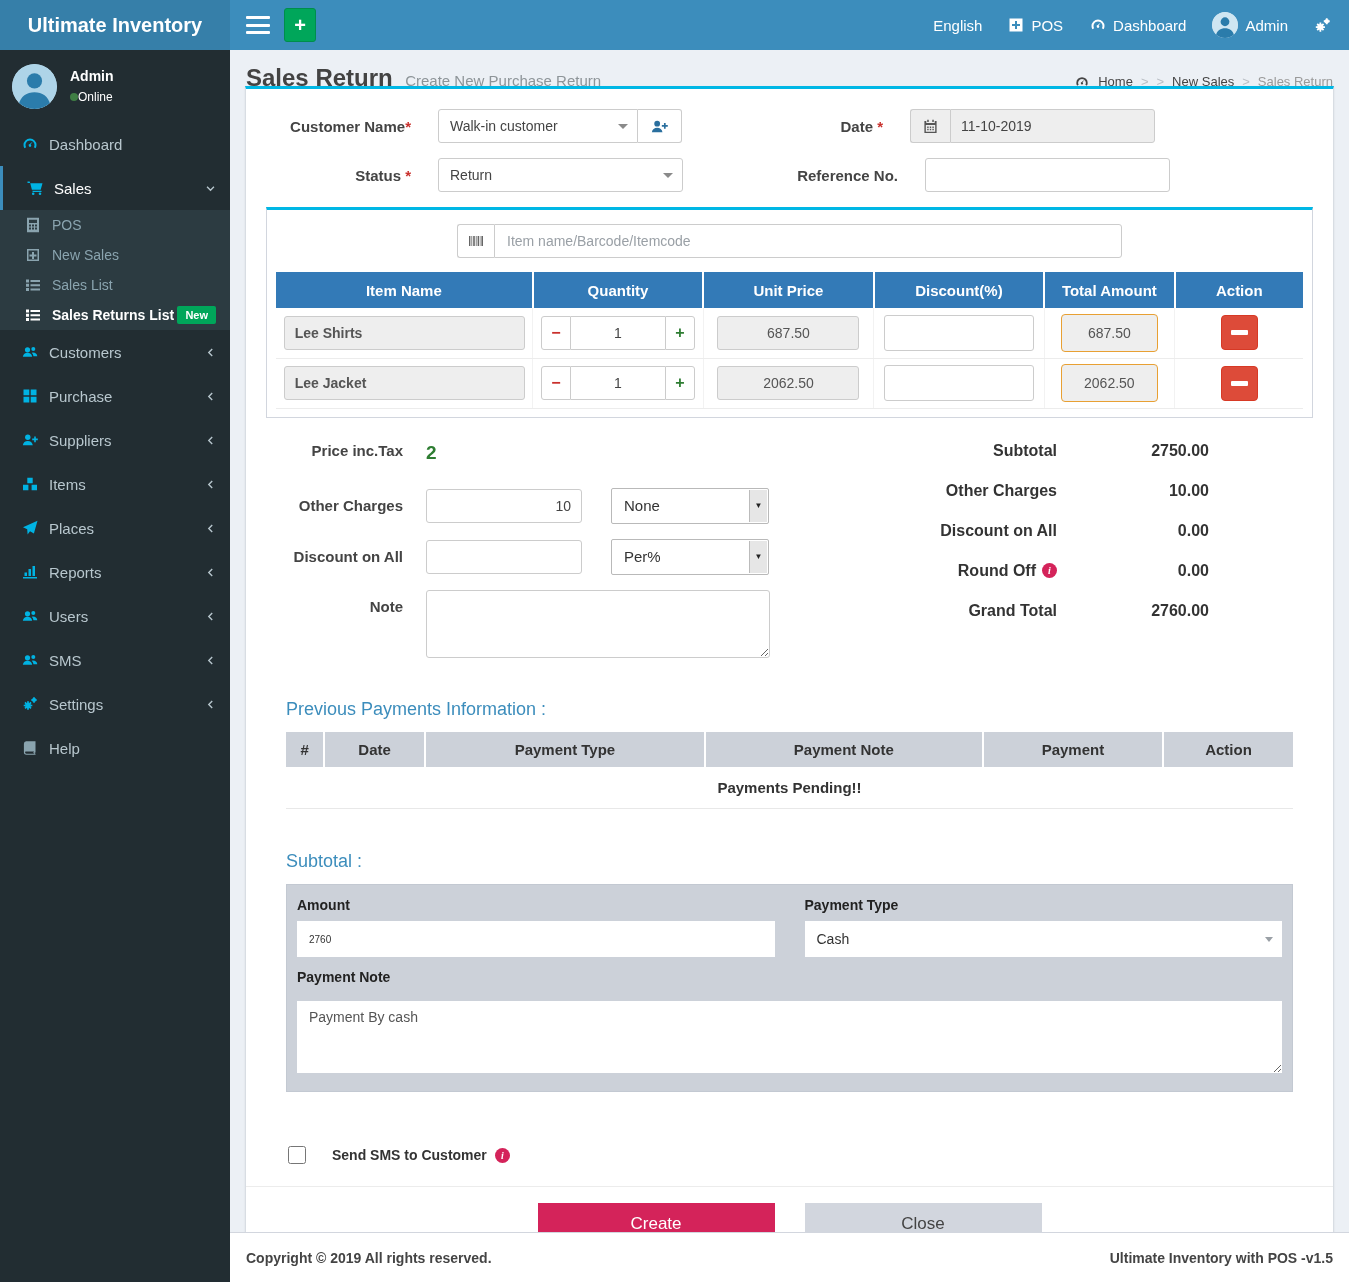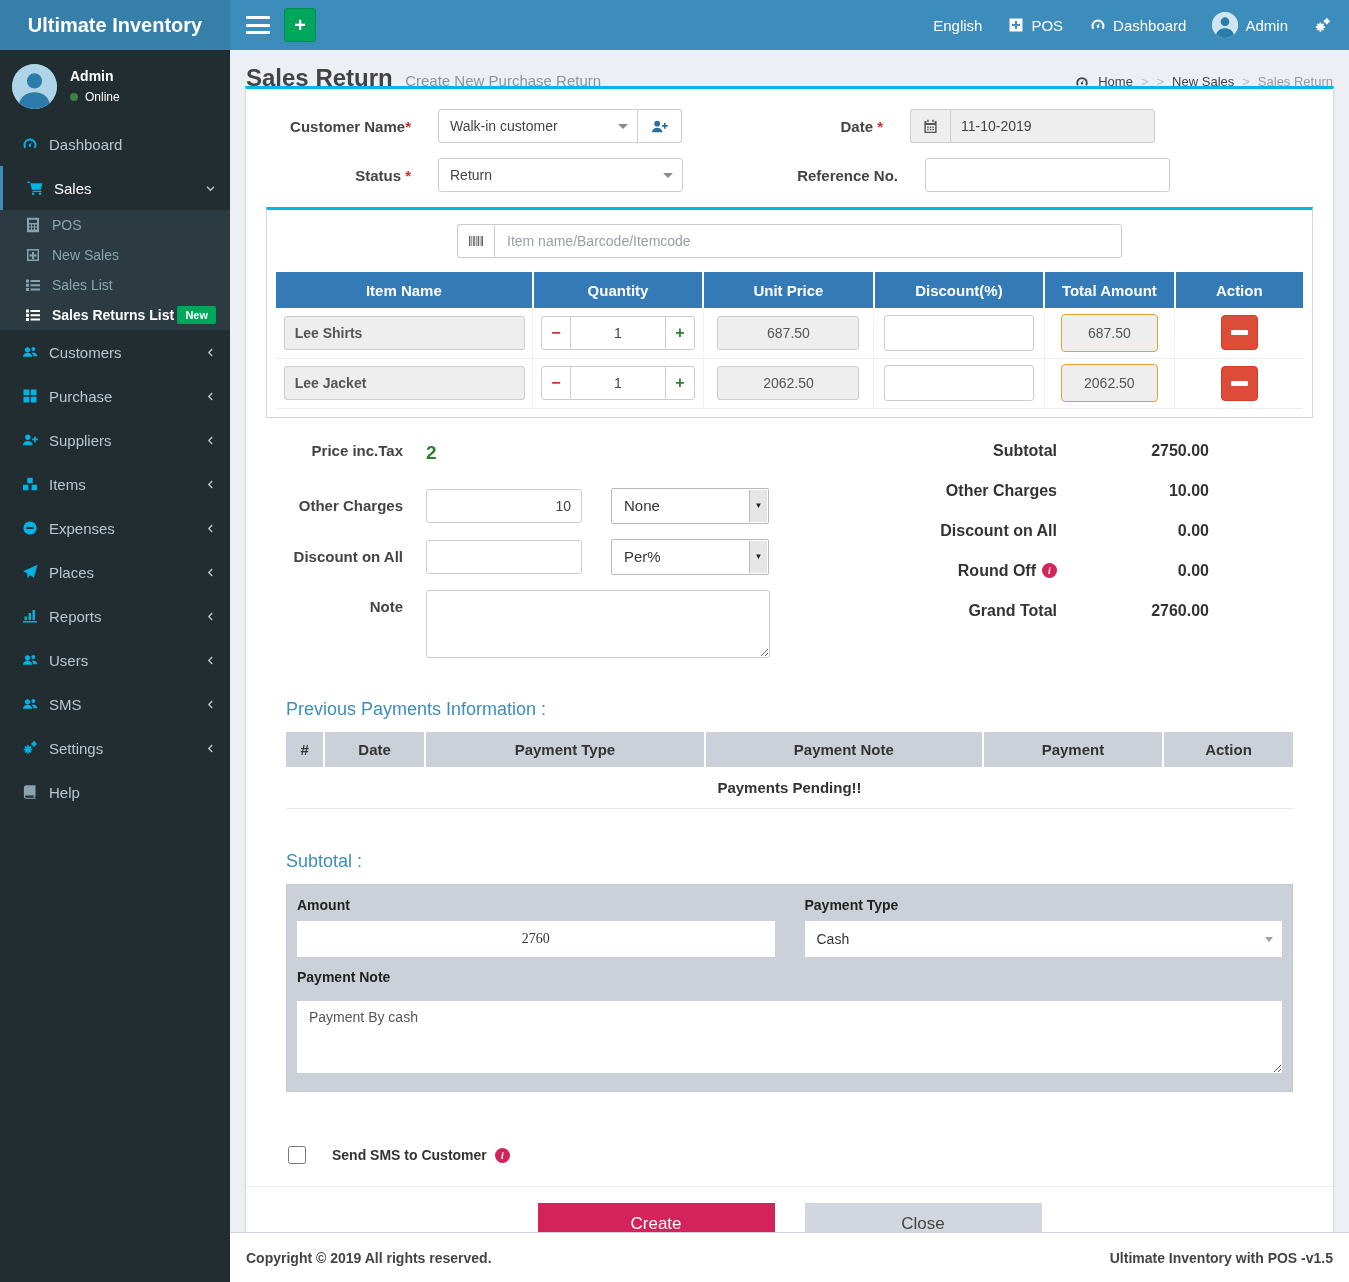--- a/index.html
+++ b/index.html
@@ -15,21 +15,21 @@
   .nav-right { margin-left:auto; display:flex; align-items:center; gap:26px; padding-right:18px; color:#fff; font-size:15px; }
   .nav-item { display:flex; align-items:center; gap:7px; cursor:pointer; }
   .nav-avatar { width:26px; height:26px; border-radius:50%; overflow:hidden; background:#cfe6f2; }
   .topbar svg { fill:#fff; }
 
   
   .sidebar { position:absolute; top:50px; left:0; width:230px; height:1232px; background:#222d32; z-index:20; }
   .user-panel { display:flex; align-items:center; gap:13px; padding:12px 10px 12px 12px; height:72px; }
   .user-avatar { width:45px; height:45px; border-radius:50%; overflow:hidden; background:#aed4e8; flex:0 0 45px; }
   .user-name { color:#fff; font-size:14px; font-weight:bold; margin-bottom:6px; }
-  .user-status { color:#fff; font-size:12px; display:flex; align-items:center; gap:7px; }
+  .user-status { color:#fff; font-size:12px; display:flex; align-items:center; }
   .dot { width:8px; height:8px; border-radius:50%; background:#3f7e44; display:inline-block; }
   ul.menu { list-style:none; }
   .menu > li { height:44px; display:flex; align-items:center; padding:0 14px 0 16px; color:#b8c7ce; font-size:15px; cursor:pointer; border-left:3px solid transparent; }
   .menu > li.active-parent { border-left:3px solid #3c8dbc; color:#fff;padding-left:21px; }
   .icon { display:inline-flex; width:22px; justify-content:center; margin-right:8px; flex:0 0 22px; }
   .icon svg { width:16px; height:16px; fill:#00b3e3; }
   .icon.gray svg { fill:#8aa4af; }
   .chev { margin-left:auto; display:inline-flex; }
   .chev svg { width:11px; height:11px; fill:none; stroke:#b8c7ce; stroke-width:2; }
   .submenu { list-style:none; background:#2c3b41; }
@@ -122,21 +122,21 @@
   table.payments th:last-child { border-right:none; }
   .p-c1{width:3.8%;} .p-c2{width:10%;} .p-c3{width:27.8%;} .p-c4{width:27.6%;} .p-c5{width:17.9%;} .p-c6{width:12.9%;}
   table.payments td { height:42px; text-align:center; font-size:15px; font-weight:bold; color:#333; border-bottom:1px solid #e8e8e8; }
 
   
   .paymentform-section { margin:42px 20px 0 20px; }
   .pay-panel { background:#ccd1d9; border:1px solid #c3c9d2; padding:12px 10px 14px 10px; }
   .pay-grid { display:flex; gap:30px; }
   .pay-col { flex:1; }
   .pay-label { font-size:14px; font-weight:bold; color:#222; margin-bottom:8px; display:block; }
-  .pay-amount { width:100%; height:36px; border:none; text-align:center; padding:0 12px; font-size:14px; color:#333; font-family:Liberation Serif, serif; }
+  .pay-amount { width:100%; height:36px; border:none; text-align:left; padding:0 12px; font-size:10px; color:#333; font-family:Liberation Sans, sans-serif; }
   .pay-select { position:relative; height:36px; background:#fff; display:flex; align-items:center; padding:0 26px 0 12px; font-size:14px; color:#333; cursor:pointer; }
   .pay-select .caret { border-top-color:#9aa0a6; border-left-width:4px; border-right-width:4px; top:16px; }
   .pay-note { width:100%; height:72px; border:none; padding:8px 12px; font-size:14px; color:#555; font-family:inherit; margin-top:8px; resize:both; }
 
   
   .sms-row { margin:54px 20px 0 22px; display:flex; align-items:center; gap:26px; padding-bottom:22px; }
   .sms-check { width:18px; height:18px; background:#fff; border:1px solid #b5b5b5; border-radius:2px; cursor:pointer; }
   .sms-label { font-size:14px; font-weight:bold; color:#333; display:flex; align-items:center; gap:8px; }
   .box-footer { border-top:1px solid #ececec; margin:0 -20px; padding:16px 0 16px 0; display:flex; justify-content:center; gap:30px; }
   .btn-create { width:237px; height:42px; background:#d4235a; border:none; color:#fff; font-size:17px; cursor:pointer; font-family:inherit; }
@@ -316,34 +316,20 @@
           </svg>
         </span>
     </li>
     <li>
       <span class="icon">
           <svg viewBox="0 0 16 16">
             <path d="M5.3 1.8h5.4v5.4H5.3zM1 8.8h5.4v5.4H1zm8.6 0H15v5.4H9.6z"></path>
           </svg>
         </span>
       <span>Items</span>
-      <span class="chev">
-          <svg viewBox="0 0 16 16">
-            <path d="M10.5 3 5.5 8l5 5"></path>
-          </svg>
-        </span>
-    </li>
-    <li>
-      <span class="icon">
-          <svg viewBox="0 0 16 16">
-            <circle cx="8" cy="8" r="6.6"></circle>
-            <rect x="4.4" y="7" width="7.2" height="2" fill="#222d32"></rect>
-          </svg>
-        </span>
-      <span>Expenses</span>
       <span class="chev">
           <svg viewBox="0 0 16 16">
             <path d="M10.5 3 5.5 8l5 5"></path>
           </svg>
         </span>
     </li>
     <li>
       <span class="icon">
           <svg viewBox="0 0 16 16">
             <path d="M15.5.8 1 7.3l4.2 1.9.4 5.3 2.4-3.2 3.9 2.2z"></path>

